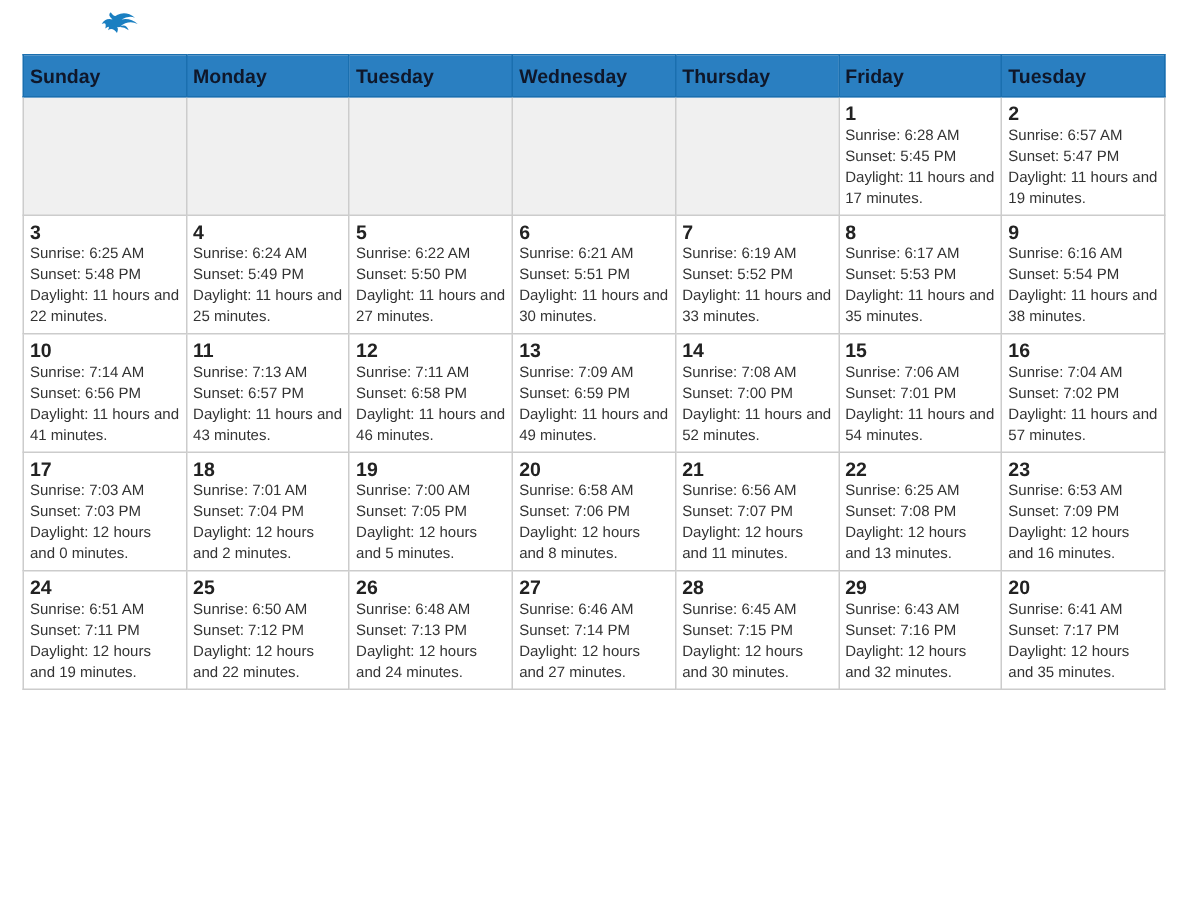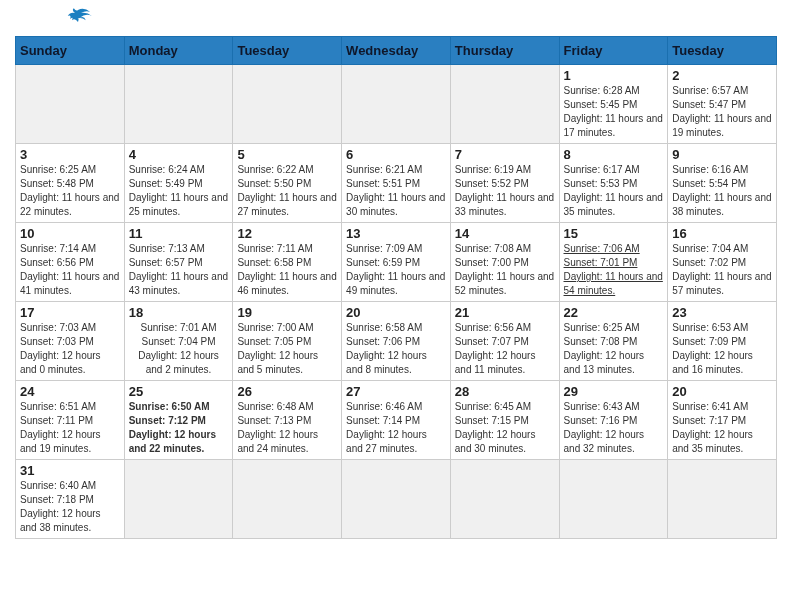--- a/index.html
+++ b/index.html
@@ -204,41 +204,41 @@
 Daylight: 11 hours and 49 minutes.</div>
         </td>
         <td>
           <span class="day-number">14</span>
           <div class="day-info" style="white-space: pre-line;">Sunrise: 7:08 AM
 Sunset: 7:00 PM
 Daylight: 11 hours and 52 minutes.</div>
         </td>
         <td>
           <span class="day-number">15</span>
-          <div class="day-info" style="white-space: pre-line; text-decoration: underline;">Sunrise: 7:06 AM
+          <div class="day-info" style="white-space: pre-line;">Sunrise: 7:06 AM
 Sunset: 7:01 PM
 Daylight: 11 hours and 54 minutes.</div>
         </td>
         <td>
           <span class="day-number">16</span>
           <div class="day-info" style="white-space: pre-line;">Sunrise: 7:04 AM
 Sunset: 7:02 PM
 Daylight: 11 hours and 57 minutes.</div>
         </td>
       </tr>
       <tr>
         <td>
           <span class="day-number">17</span>
           <div class="day-info" style="white-space: pre-line;">Sunrise: 7:03 AM
 Sunset: 7:03 PM
 Daylight: 12 hours and 0 minutes.</div>
         </td>
         <td>
           <span class="day-number">18</span>
-          <div class="day-info" style="white-space: pre-line; text-align: center;">Sunrise: 7:01 AM
+          <div class="day-info" style="white-space: pre-line;">Sunrise: 7:01 AM
 Sunset: 7:04 PM
 Daylight: 12 hours and 2 minutes.</div>
         </td>
         <td>
           <span class="day-number">19</span>
           <div class="day-info" style="white-space: pre-line;">Sunrise: 7:00 AM
 Sunset: 7:05 PM
 Daylight: 12 hours and 5 minutes.</div>
         </td>
         <td>
@@ -268,21 +268,21 @@
       </tr>
       <tr>
         <td>
           <span class="day-number">24</span>
           <div class="day-info" style="white-space: pre-line;">Sunrise: 6:51 AM
 Sunset: 7:11 PM
 Daylight: 12 hours and 19 minutes.</div>
         </td>
         <td>
           <span class="day-number">25</span>
-          <div class="day-info" style="white-space: pre-line; font-weight: bold;">Sunrise: 6:50 AM
+          <div class="day-info" style="white-space: pre-line;">Sunrise: 6:50 AM
 Sunset: 7:12 PM
 Daylight: 12 hours and 22 minutes.</div>
         </td>
         <td>
           <span class="day-number">26</span>
           <div class="day-info" style="white-space: pre-line;">Sunrise: 6:48 AM
 Sunset: 7:13 PM
 Daylight: 12 hours and 24 minutes.</div>
         </td>
         <td>
@@ -303,28 +303,14 @@
 Sunset: 7:16 PM
 Daylight: 12 hours and 32 minutes.</div>
         </td>
         <td>
           <span class="day-number">20</span>
           <div class="day-info" style="white-space: pre-line;">Sunrise: 6:41 AM
 Sunset: 7:17 PM
 Daylight: 12 hours and 35 minutes.</div>
         </td>
       </tr>
-      <tr class="last-row">
-        <td>
-          <span class="day-number">31</span>
-          <div class="day-info" style="white-space: pre-line;">Sunrise: 6:40 AM
-Sunset: 7:18 PM
-Daylight: 12 hours and 38 minutes.</div>
-        </td>
-        <td class="empty"></td>
-        <td class="empty"></td>
-        <td class="empty"></td>
-        <td class="empty"></td>
-        <td class="empty"></td>
-        <td class="empty"></td>
-      </tr>
     </tbody>
 </table>
 
 </body></html>

